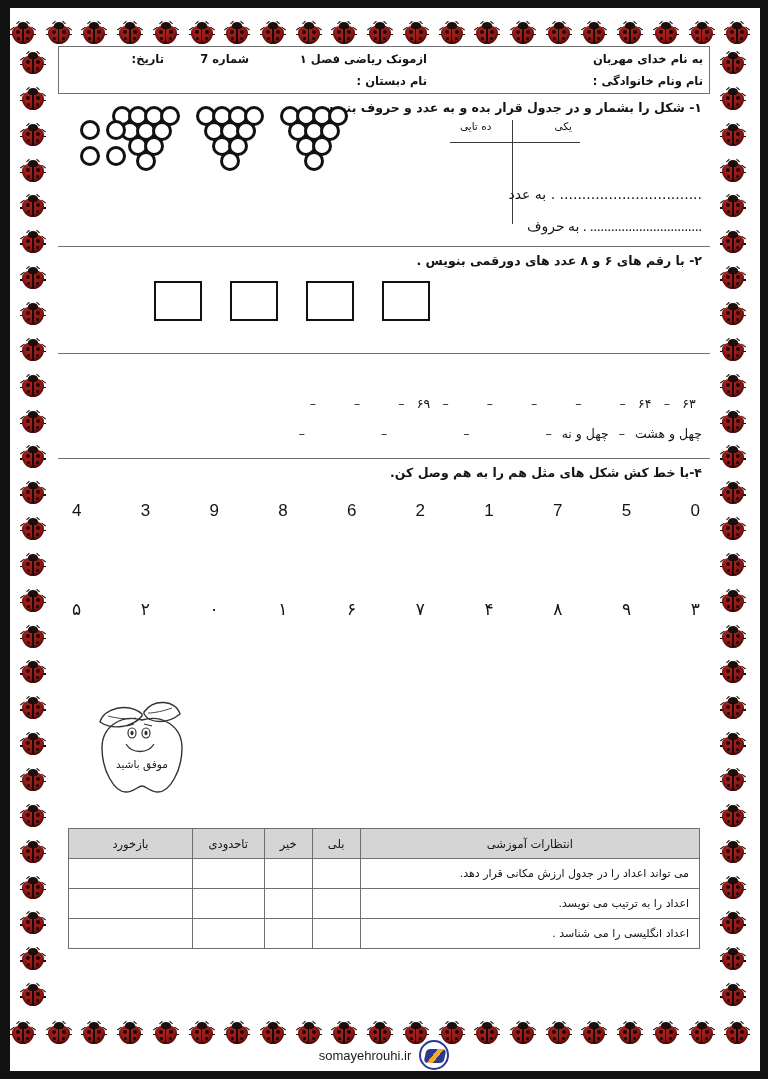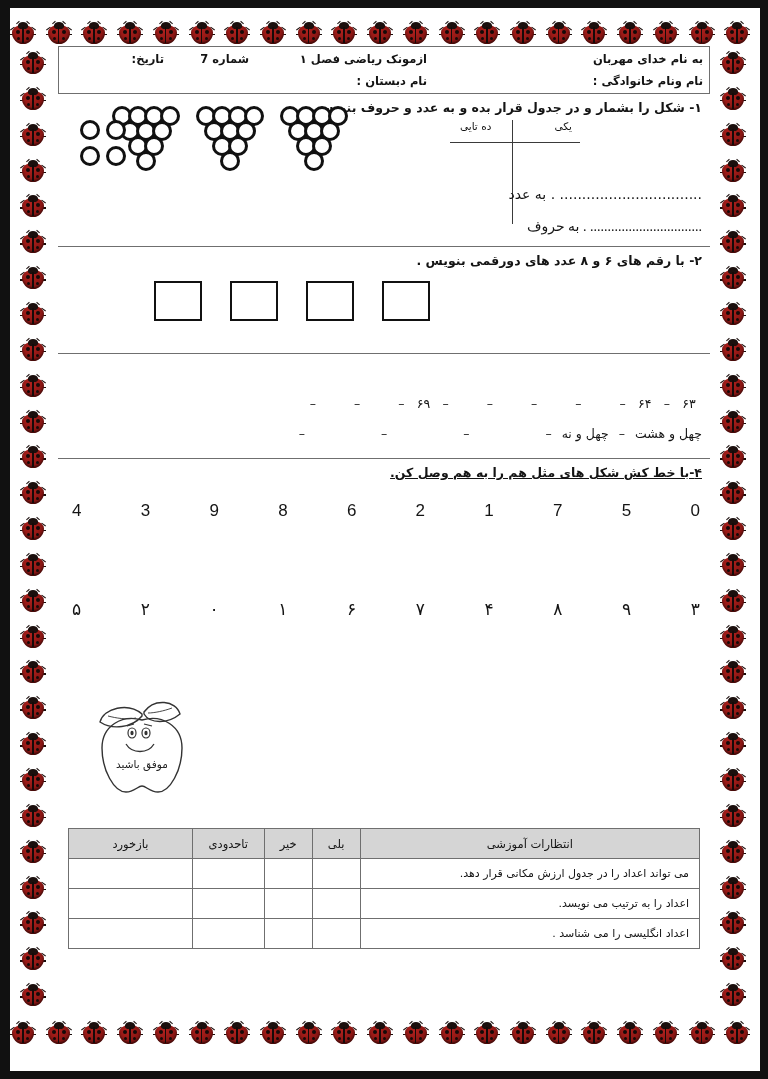--- a/index.html
+++ b/index.html
@@ -141,21 +141,21 @@
   .q3-wrap { position: relative; height: 104px; }
   .seq-row {
     position: absolute; right: 8px;
     font-size: 12.5px; white-space: nowrap;
     display: flex; flex-direction: row; align-items: center;
   }
   .seq-row .it { display: inline-block; text-align: center; }
   .seq-row .dash { color: #222; }
 
   
-  .q4-wrap { position: relative; height: 175px; text-decoration: underline; }
+  .q4-wrap { position: relative; height: 175px; }
   .num-row {
     position: absolute; left: 14px; right: 10px;
     display: flex; flex-direction: row-reverse; justify-content: space-between;
   }
   .num-row span { font-size: 17px; }
   .row-latin { top: 42px; direction: ltr; }
   .row-latin span { font-family: "Liberation Sans", sans-serif; }
   .row-fa { top: 140px; }
 
   
@@ -1882,13 +1882,19 @@
             <td class="exp">اعداد انگلیسی را می شناسد .</td>
             <td></td>
             <td></td>
             <td></td>
             <td></td>
           </tr>
         </tbody>
     </table>
   </div>
 
+  <div class="footer">
+    <div class="logo">
+      <div class="swoosh"></div>
+    </div>
+    <span class="site">somayehrouhi.ir</span>
+  </div>
 </div>
 
 </body></html>

